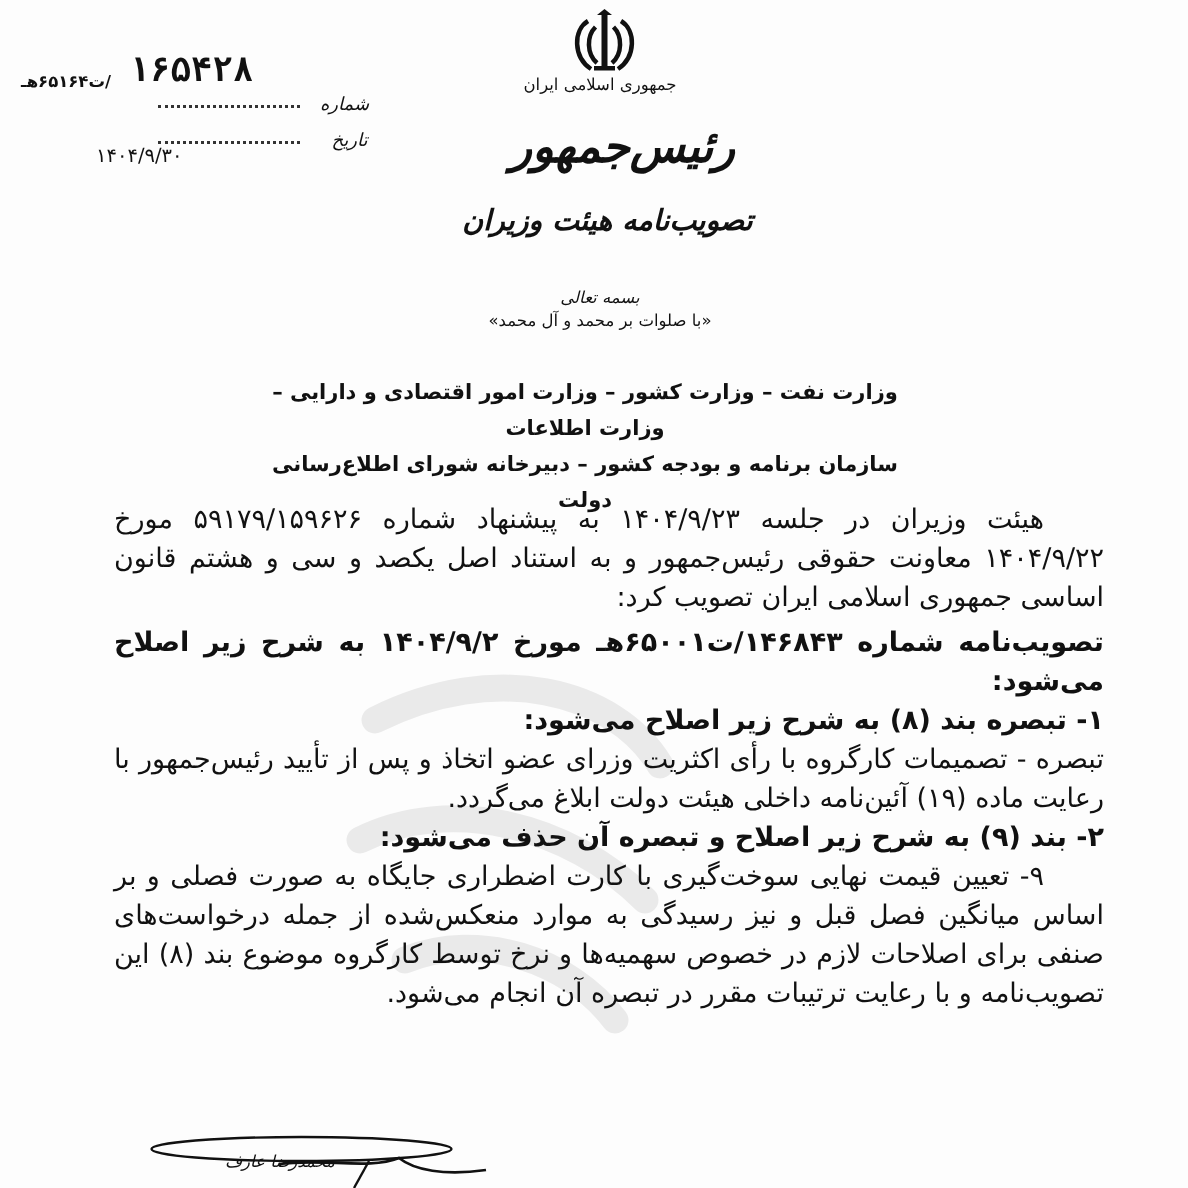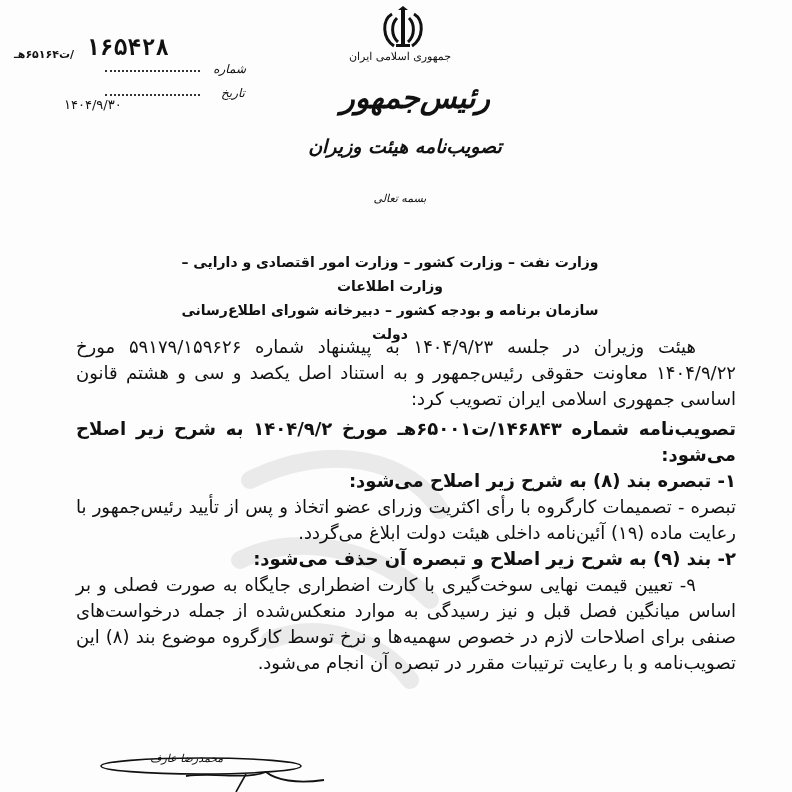--- a/index.html
+++ b/index.html
@@ -37,21 +37,21 @@
   .body { position: absolute; left: 76px; top: 334px; width: 660px; direction: rtl; text-align: justify;
     font-size: 18px; line-height: 26px; }
   .body p { margin: 0; }
   .body .indent { text-indent: 40px; }
   .body .bold { font-weight: bold; }
   .body .gap { margin-top: 4px; }
 
   .watermark { position: absolute; left: 210px; top: 420px; width: 260px; height: 280px; opacity: 0.07; }
 
   .signature { position: absolute; left: 96px; top: 750px; width: 230px; height: 42px; }
-  .sig-name { position: absolute; left: 150px; top: 752px; font-size: 11px; font-style: italic;
+  .sig-name { position: absolute; left: 150px; top: 768px; font-size: 11px; font-style: italic;
     font-family: "DejaVu Serif", serif; }
 </style>
 </head>
 <body>
 
 <div class="page">
 
   <svg class="emblem" viewBox="0 0 50 44">
     <g fill="none" stroke="#111" stroke-width="3">
       <path d="M14 8 C4 14 4 32 16 40"></path>
@@ -77,20 +77,21 @@
       <span class="dots"></span>
     </div>
   </div>
   <div style="position:absolute; left:6px; top:34px; width:240px; height:80px;">
     <span class="num-big" dir="rtl">۱۶۵۴۲۸</span>
     <span class="num-small" dir="rtl">/ت۶۵۱۶۴هـ</span>
     <span class="date-val" dir="rtl">۱۴۰۴/۹/۳۰</span>
   </div>
 
   <div class="bism" dir="rtl">بسمه تعالی</div>
+  <div class="salawat" dir="rtl">«با صلوات بر محمد و آل محمد»</div>
 
   <div class="recipients">
     <div>وزارت نفت – وزارت کشور – وزارت امور اقتصادی و دارایی – وزارت اطلاعات</div>
     <div>سازمان برنامه و بودجه کشور – دبیرخانه شورای اطلاع‌رسانی دولت</div>
   </div>
 
   <svg class="watermark" viewBox="0 0 260 280">
     <g fill="none" stroke="#000" stroke-width="18" stroke-linecap="round">
       <path d="M40 60 C120 20 200 40 230 90"></path>
       <path d="M30 140 C90 110 170 130 220 180"></path>

